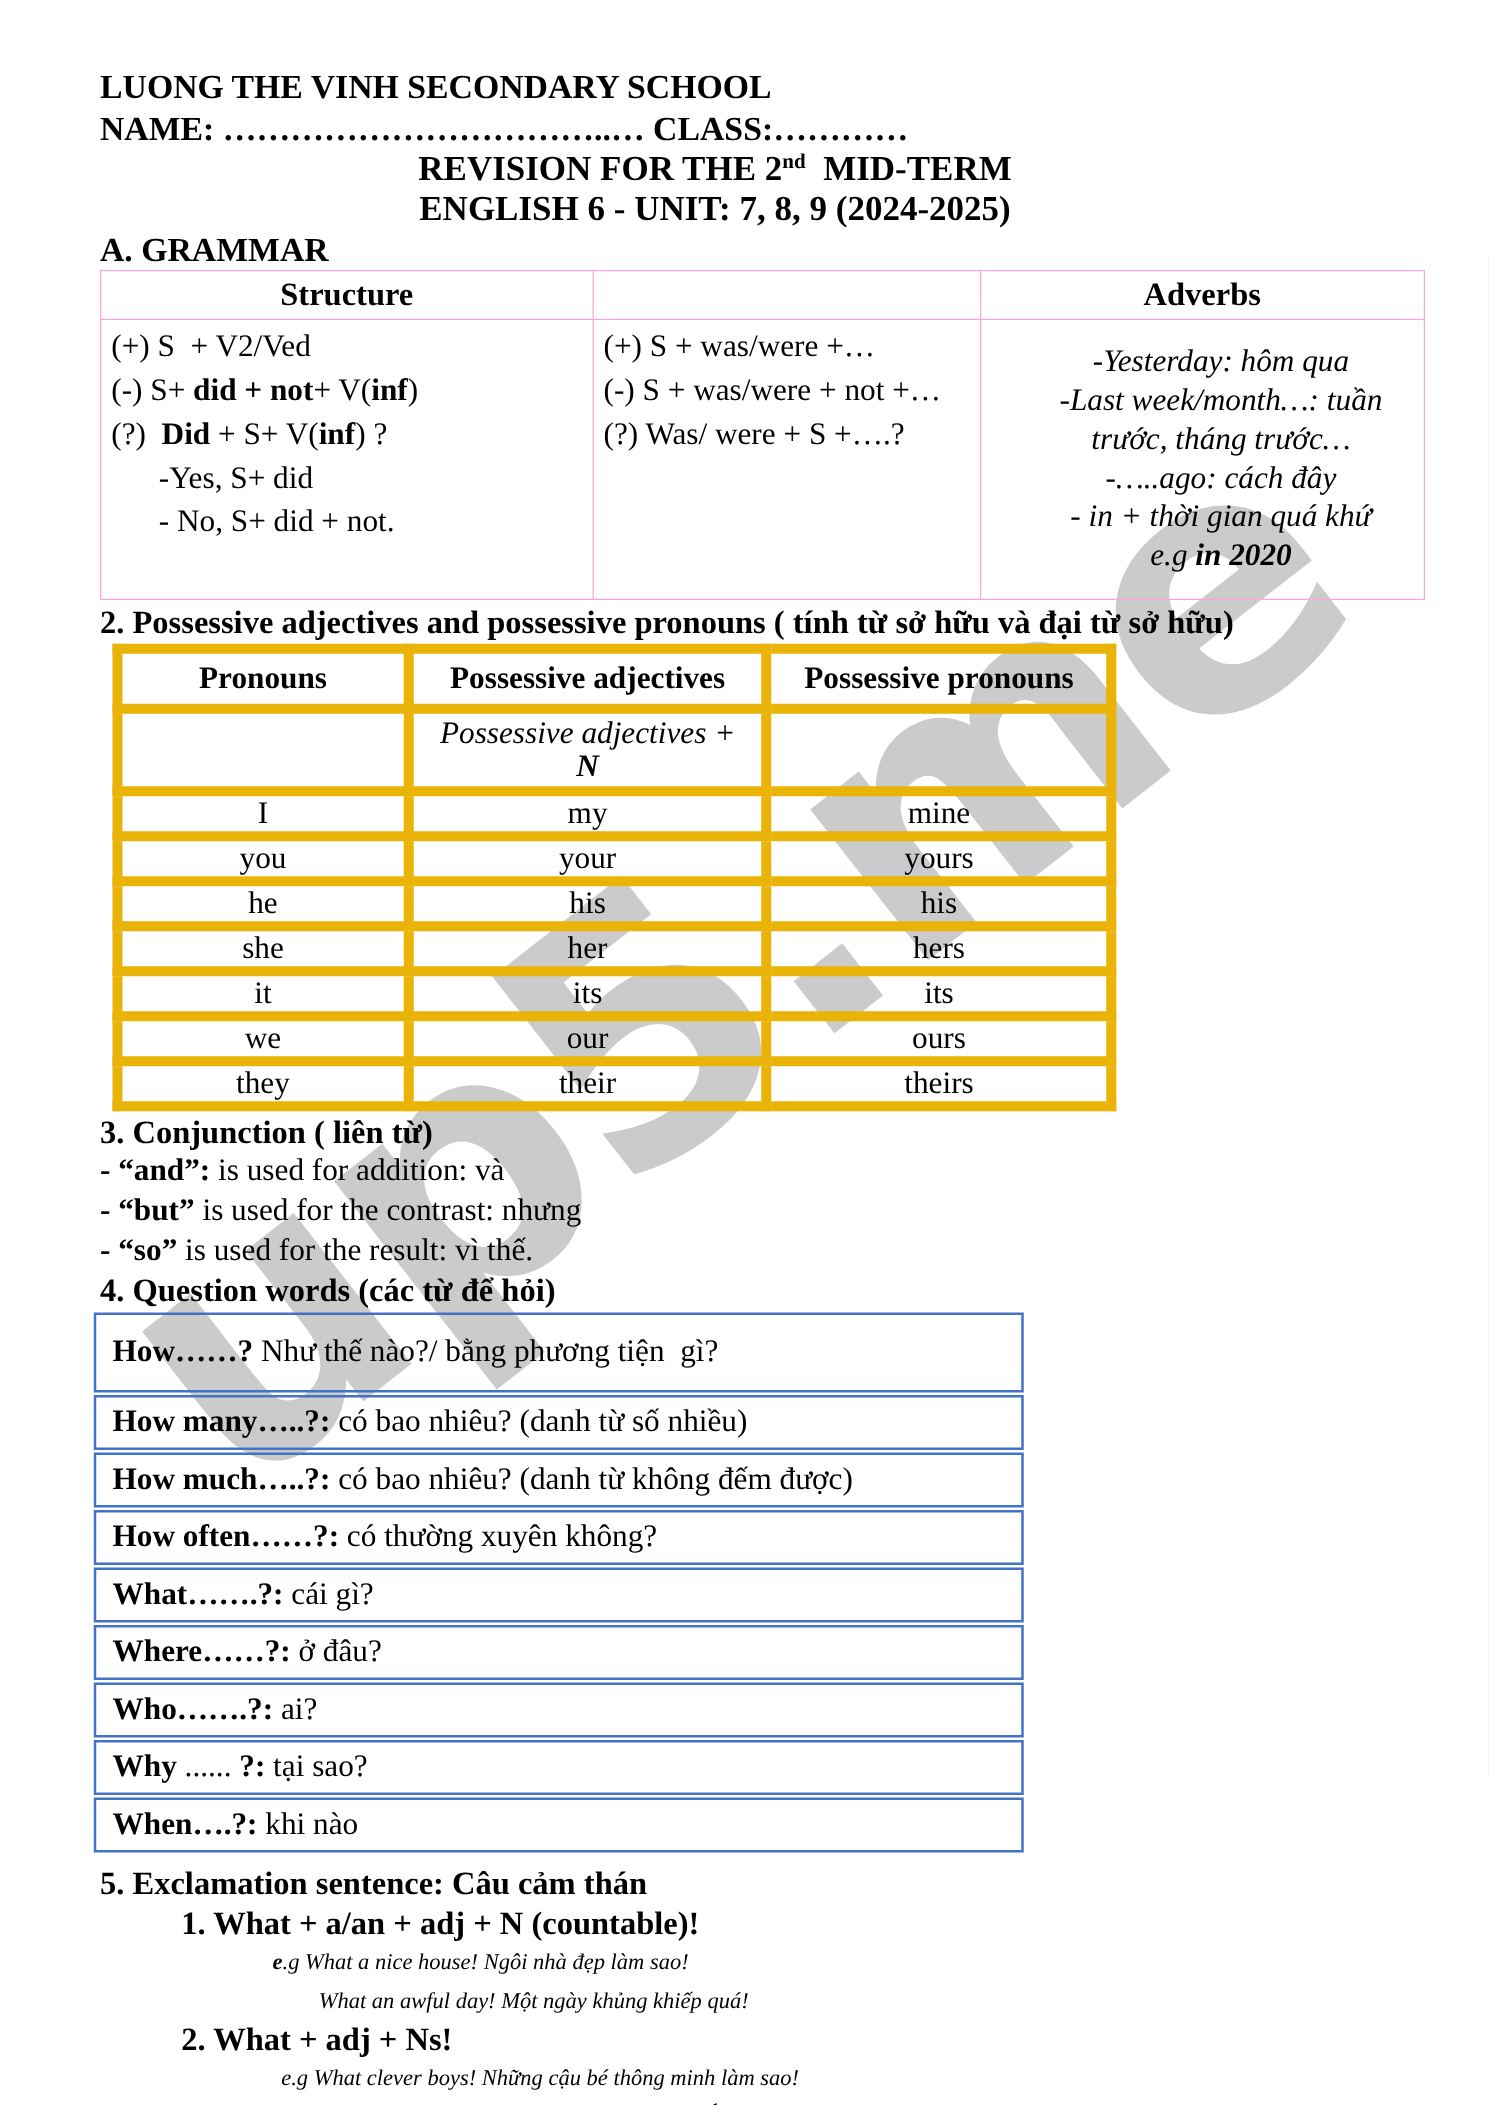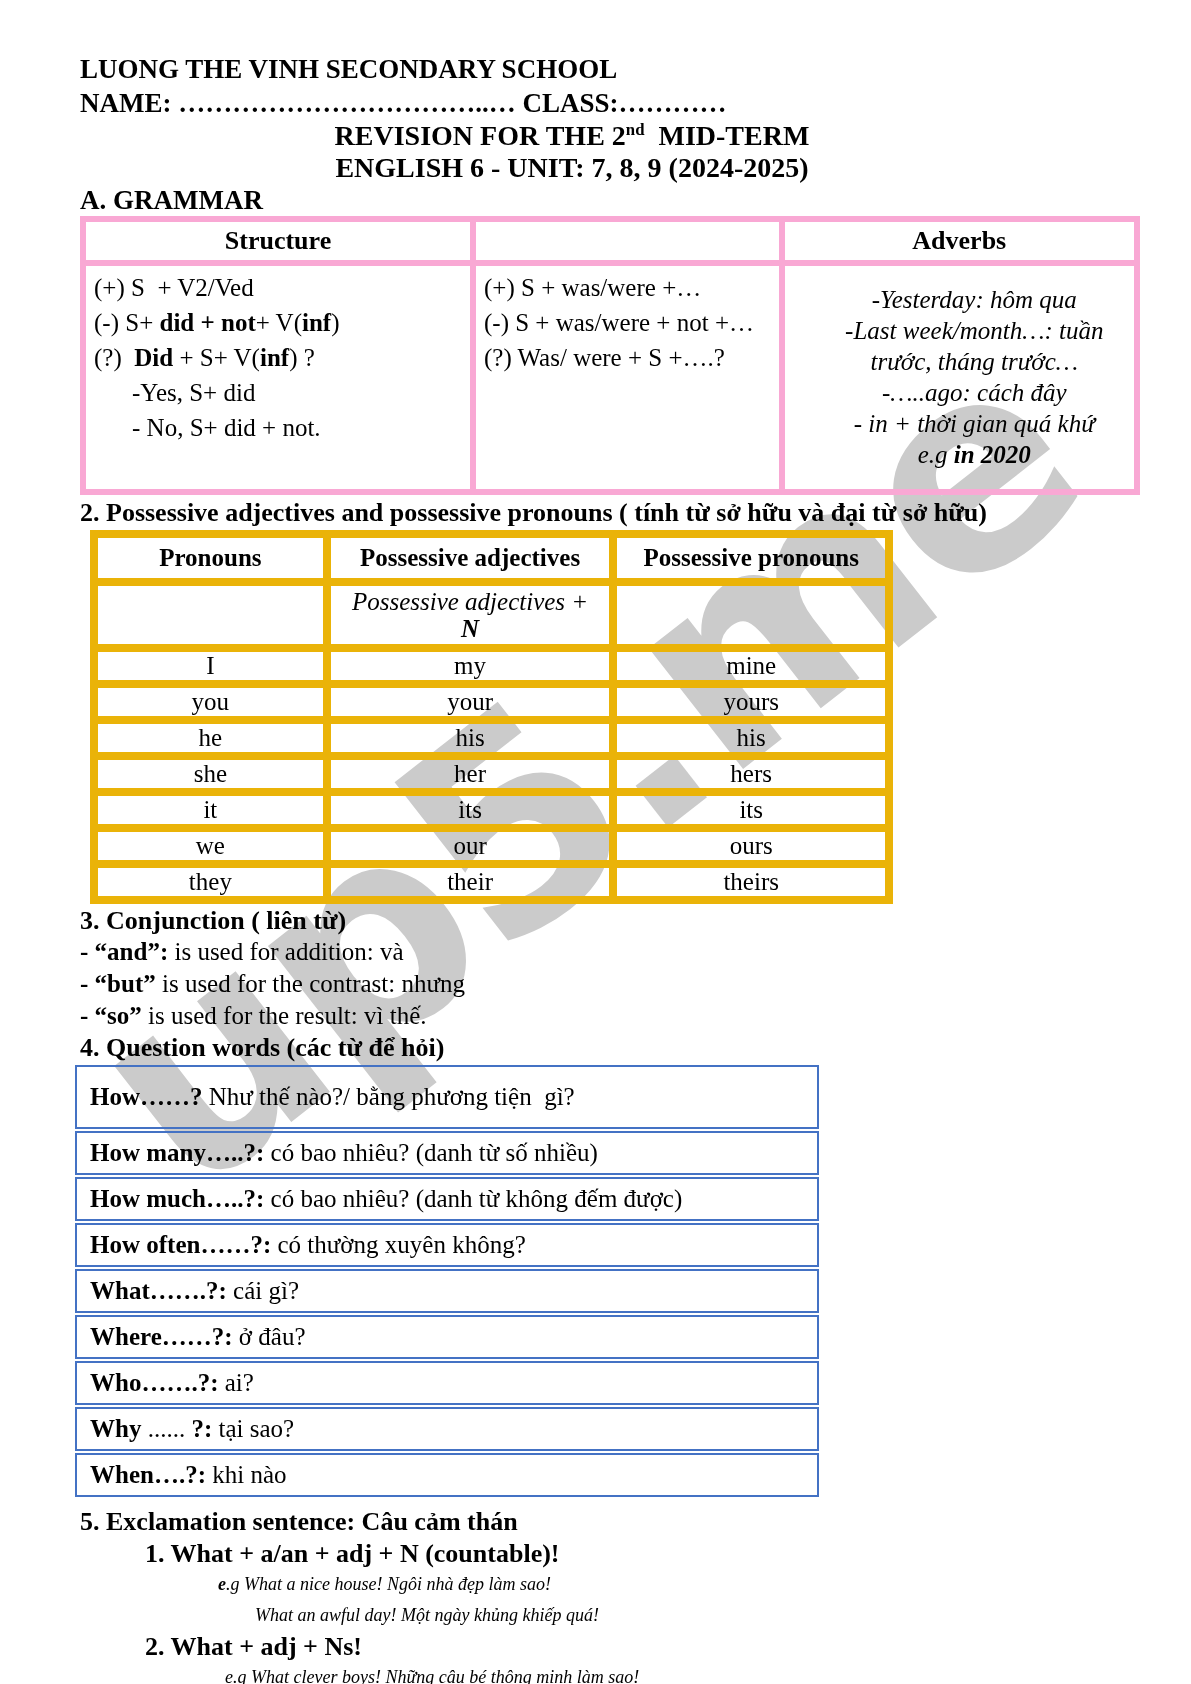--- a/index.html
+++ b/index.html
@@ -20,21 +20,21 @@
   [data-bind] { white-space:pre-wrap; }
   .school, .nameline { font-weight:bold; font-size:27px; line-height:34px; }
   .title { font-weight:bold; font-size:28px; line-height:32px; text-align:center; padding-right:60px; }
   .title sup { font-size:60%; line-height:0; }
   .h-a  { font-weight:bold; font-size:27px; line-height:32px; }
   .h-sec{ font-weight:bold; font-size:26px; line-height:30px; }
 
   
   table { border-collapse:collapse; }
   .t1 { width:1060px; }
-  .t1 th, .t1 td { border:6px solid #f9a8d4; }
+  .t1 th, .t1 td { border:1px solid #f9a8d4; }
   .t1 th { font-size:26px; font-weight:bold; height:36px; text-align:center; }
   .t1 td { vertical-align:top; padding:4px 6px 0 8px; font-size:25px; line-height:35px; height:205px; }
   .t1 .c1 { width:399px; } .t1 .c2 { width:309px; } .t1 .c3 { width:324px;text-align:center; }
   .t1 td.adv { padding:18px 6px 0 36px; line-height:31px; font-style:italic; }
   .ind { padding-left:38px; }
 
   
   .t2 { margin:2px 0 0 10px; width:803px; text-align:center; }
   .t2 th, .t2 td { border:8px solid #eab308; font-size:25px; }
   .t2 th { height:38px; font-weight:bold; }

